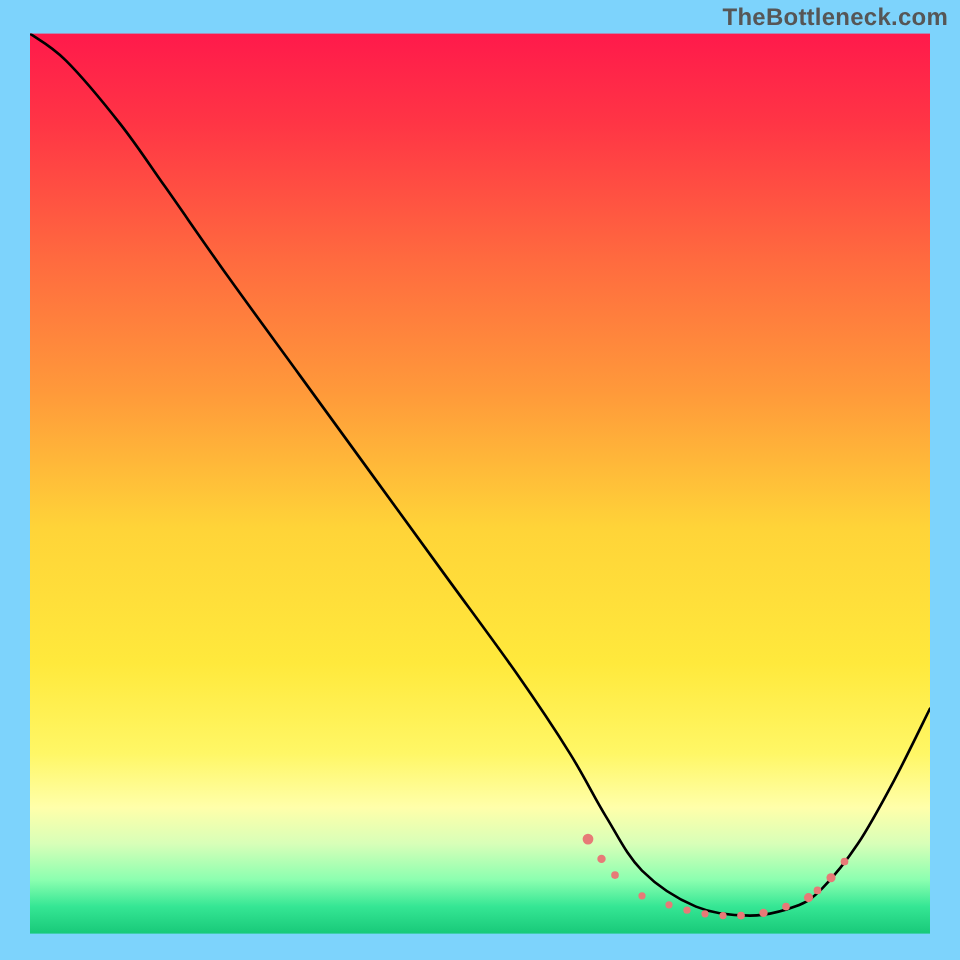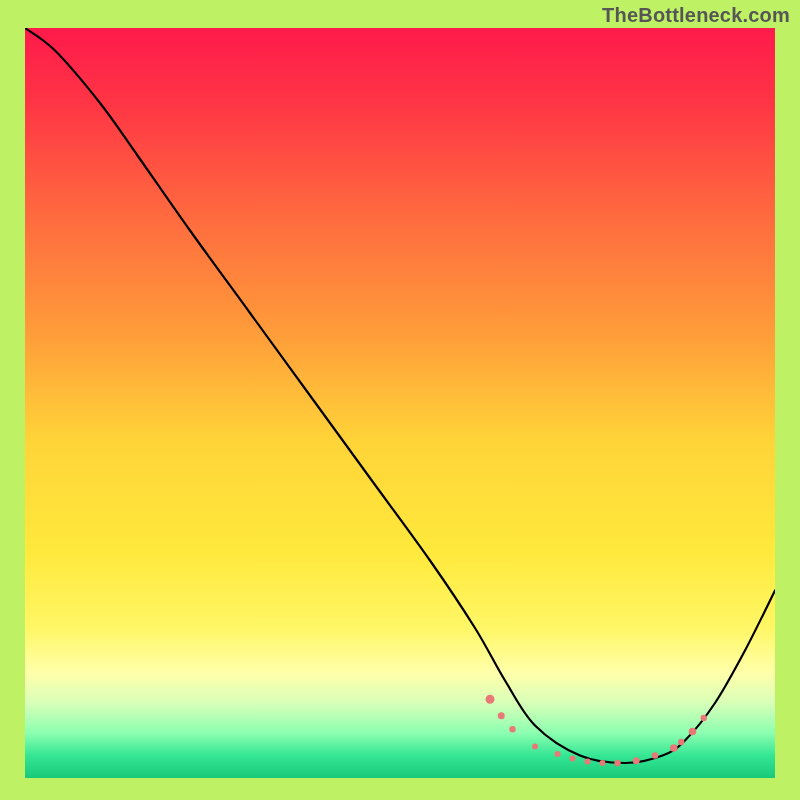--- a/index.html
+++ b/index.html
@@ -7,21 +7,21 @@
     padding: 0;
     width: 800px;
     height: 800px;
     background: #000;
     overflow: hidden;
   }
   .frame {
     position: relative;
     width: 800px;
     height: 800px;
-    background: #bef264;
+    background: #7dd3fc;
   }
   .watermark {
     position: absolute;
     top: 4px;
     right: 10px;
     font-family: Arial, Helvetica, sans-serif;
     font-size: 20px;
     font-weight: 600;
     color: #565656;
     letter-spacing: 0.2px;

